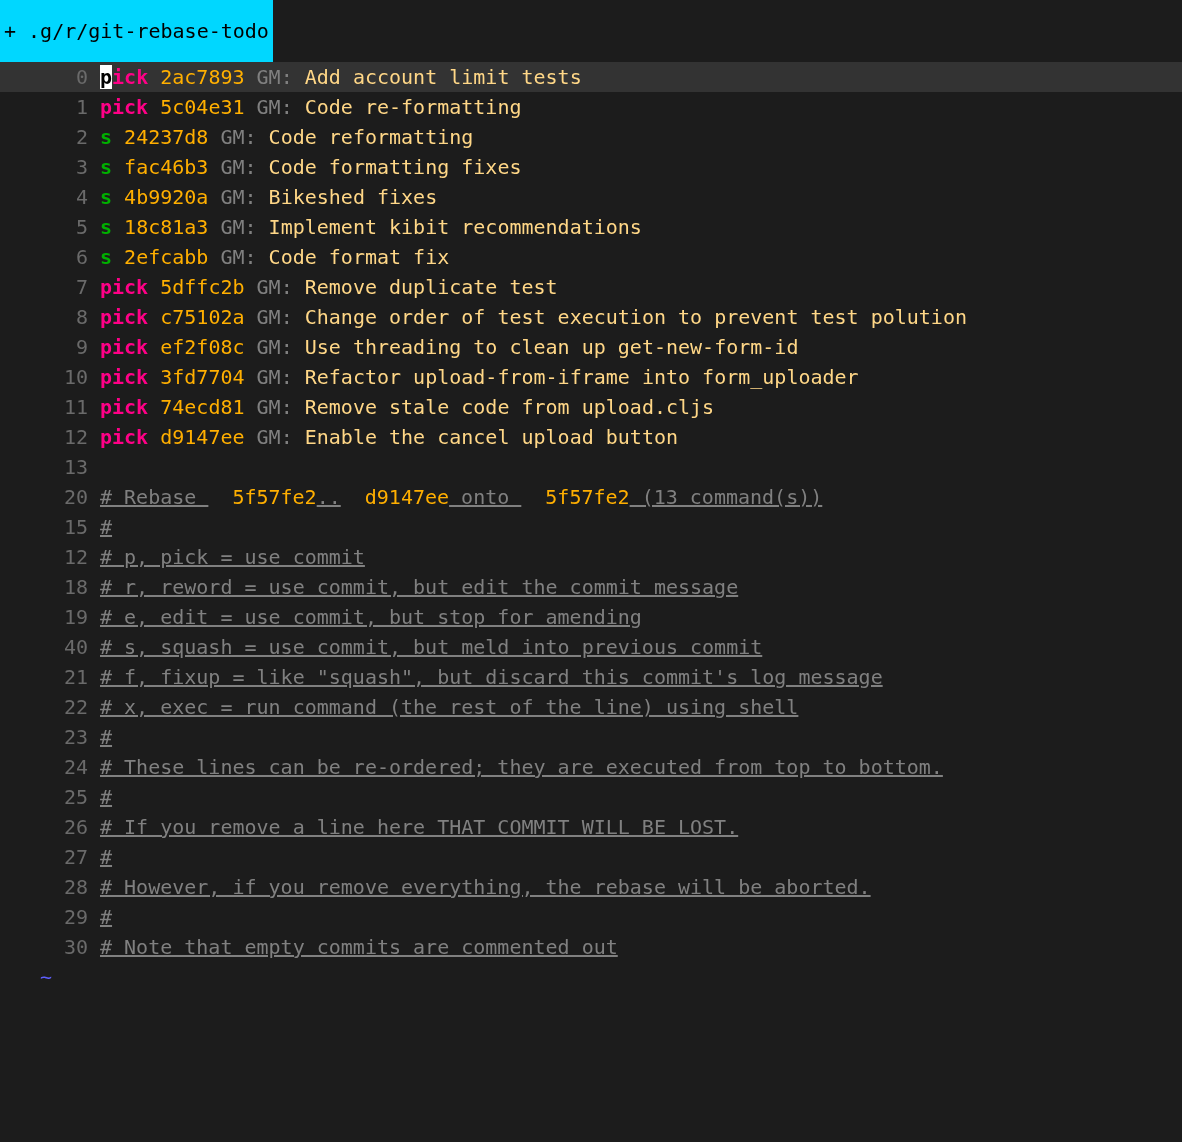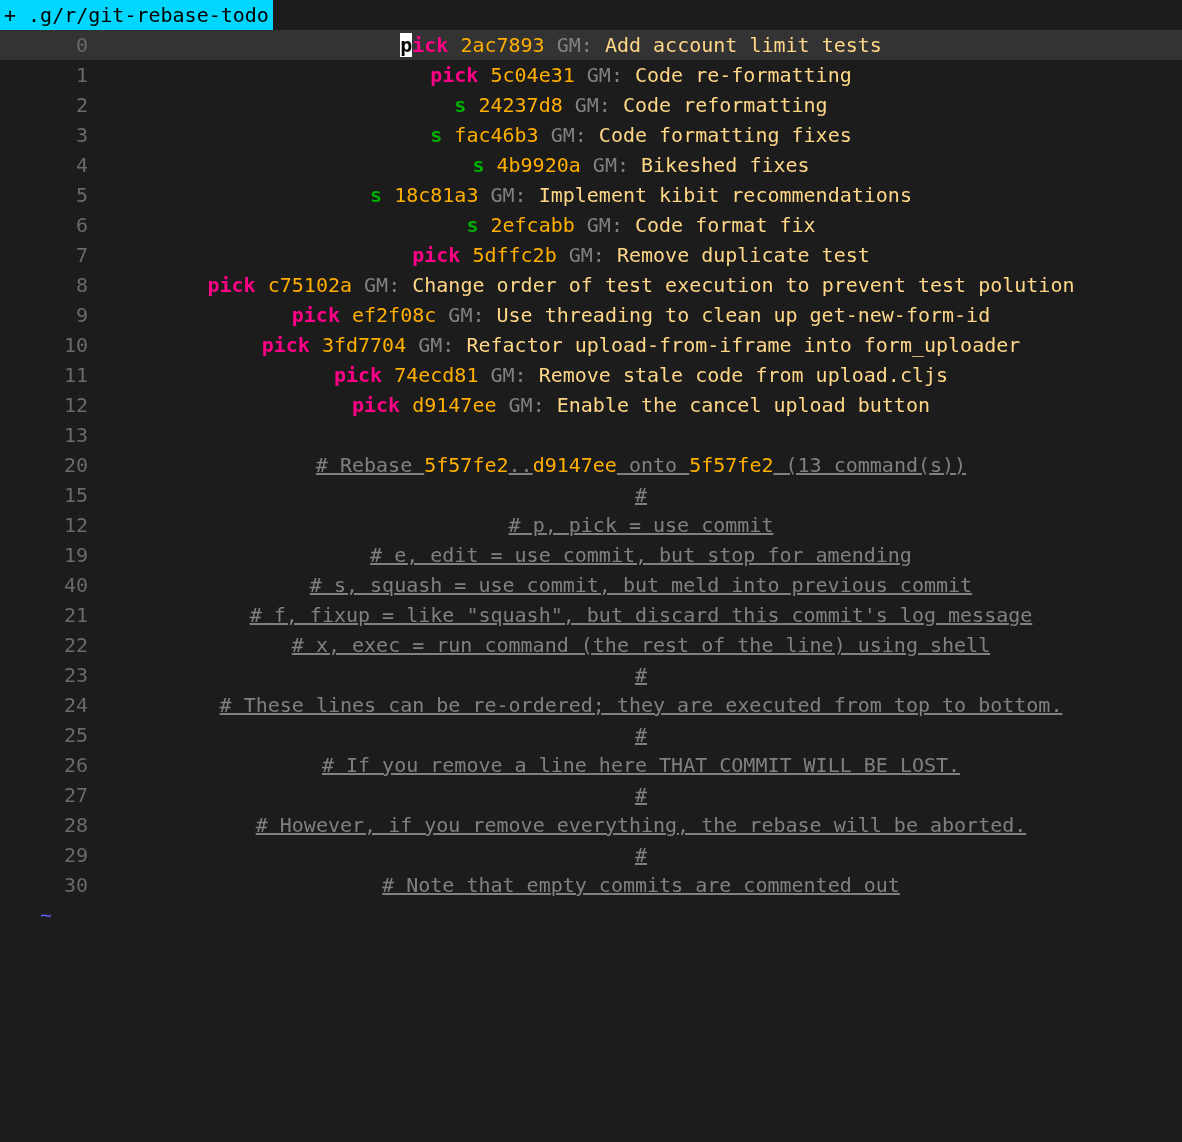--- a/index.html
+++ b/index.html
@@ -10,21 +10,21 @@
       line-height: 1.5;
       width: 1182px;
       height: 1142px;
       overflow: hidden;
       color: #999;
     }
     .title-bar {
       background: #00d7ff;
       color: #000;
       display: inline-block;
-      padding: 0 4px;
+      padding: 16px 4px;
       font-weight: normal;
     }
     .editor {
       padding: 0;
     }
     .line {
       display: flex;
       white-space: pre;
     }
     .line.current {
@@ -32,33 +32,32 @@
     }
     .gutter {
       width: 100px;
       text-align: right;
       color: #6a6a6a;
       padding-right: 12px;
       flex-shrink: 0;
     }
     .content {
       flex: 1;
-      text-align: center;
     }
     .cursor {
       background: #ffffff;
       color: #000;
     }
     .cmd-pick { color: #ff0087; font-weight: bold; }
     .cmd-s { color: #00af00; font-weight: bold; }
     .hash { color: #ffaf00; }
     .prefix { color: #808080; }
     .msg { color: #ffd787; }
     .comment { color: #808080; text-decoration: underline; }
-    .comment-hash { color: #ffaf00; }
+    .comment-hash { color: #ffaf00; margin-left: 24px; }
     .tilde { color: #5f5fff; padding-left: 40px; }
   </style>
 </head>
 <body>
 
 
 
 <div class="title-bar">+ .g/r/git-rebase-todo</div>
 
 <div class="editor" id="editor">
@@ -72,20 +71,21 @@
     <div class="line"><span class="gutter">7</span><span class="content"><span class="cmd-pick">pick</span> <span class="hash">5dffc2b</span> <span class="prefix">GM:</span> <span class="msg">Remove duplicate test</span></span></div>
     <div class="line"><span class="gutter">8</span><span class="content"><span class="cmd-pick">pick</span> <span class="hash">c75102a</span> <span class="prefix">GM:</span> <span class="msg">Change order of test execution to prevent test polution</span></span></div>
     <div class="line"><span class="gutter">9</span><span class="content"><span class="cmd-pick">pick</span> <span class="hash">ef2f08c</span> <span class="prefix">GM:</span> <span class="msg">Use threading to clean up get-new-form-id</span></span></div>
     <div class="line"><span class="gutter">10</span><span class="content"><span class="cmd-pick">pick</span> <span class="hash">3fd7704</span> <span class="prefix">GM:</span> <span class="msg">Refactor upload-from-iframe into form_uploader</span></span></div>
     <div class="line"><span class="gutter">11</span><span class="content"><span class="cmd-pick">pick</span> <span class="hash">74ecd81</span> <span class="prefix">GM:</span> <span class="msg">Remove stale code from upload.cljs</span></span></div>
     <div class="line"><span class="gutter">12</span><span class="content"><span class="cmd-pick">pick</span> <span class="hash">d9147ee</span> <span class="prefix">GM:</span> <span class="msg">Enable the cancel upload button</span></span></div>
     <div class="line"><span class="gutter">13</span><span class="content"></span></div>
     <div class="line"><span class="gutter">20</span><span class="content"><span class="comment"># Rebase </span><span class="comment-hash">5f57fe2</span><span class="comment">..</span><span class="comment-hash">d9147ee</span><span class="comment"> onto </span><span class="comment-hash">5f57fe2</span><span class="comment"> (13 command(s))</span></span></div>
     <div class="line"><span class="gutter">15</span><span class="content comment">#</span></div>
     <div class="line"><span class="gutter">12</span><span class="content comment"># p, pick = use commit</span></div>
+    <div class="line"><span class="gutter">18</span><span class="content comment"># r, reword = use commit, but edit the commit message</span></div>
     <div class="line"><span class="gutter">19</span><span class="content comment"># e, edit = use commit, but stop for amending</span></div>
     <div class="line"><span class="gutter">40</span><span class="content comment"># s, squash = use commit, but meld into previous commit</span></div>
     <div class="line"><span class="gutter">21</span><span class="content comment"># f, fixup = like "squash", but discard this commit's log message</span></div>
     <div class="line"><span class="gutter">22</span><span class="content comment"># x, exec = run command (the rest of the line) using shell</span></div>
     <div class="line"><span class="gutter">23</span><span class="content comment">#</span></div>
     <div class="line"><span class="gutter">24</span><span class="content comment"># These lines can be re-ordered; they are executed from top to bottom.</span></div>
     <div class="line"><span class="gutter">25</span><span class="content comment">#</span></div>
     <div class="line"><span class="gutter">26</span><span class="content comment"># If you remove a line here THAT COMMIT WILL BE LOST.</span></div>
     <div class="line"><span class="gutter">27</span><span class="content comment">#</span></div>
     <div class="line"><span class="gutter">28</span><span class="content comment"># However, if you remove everything, the rebase will be aborted.</span></div>

